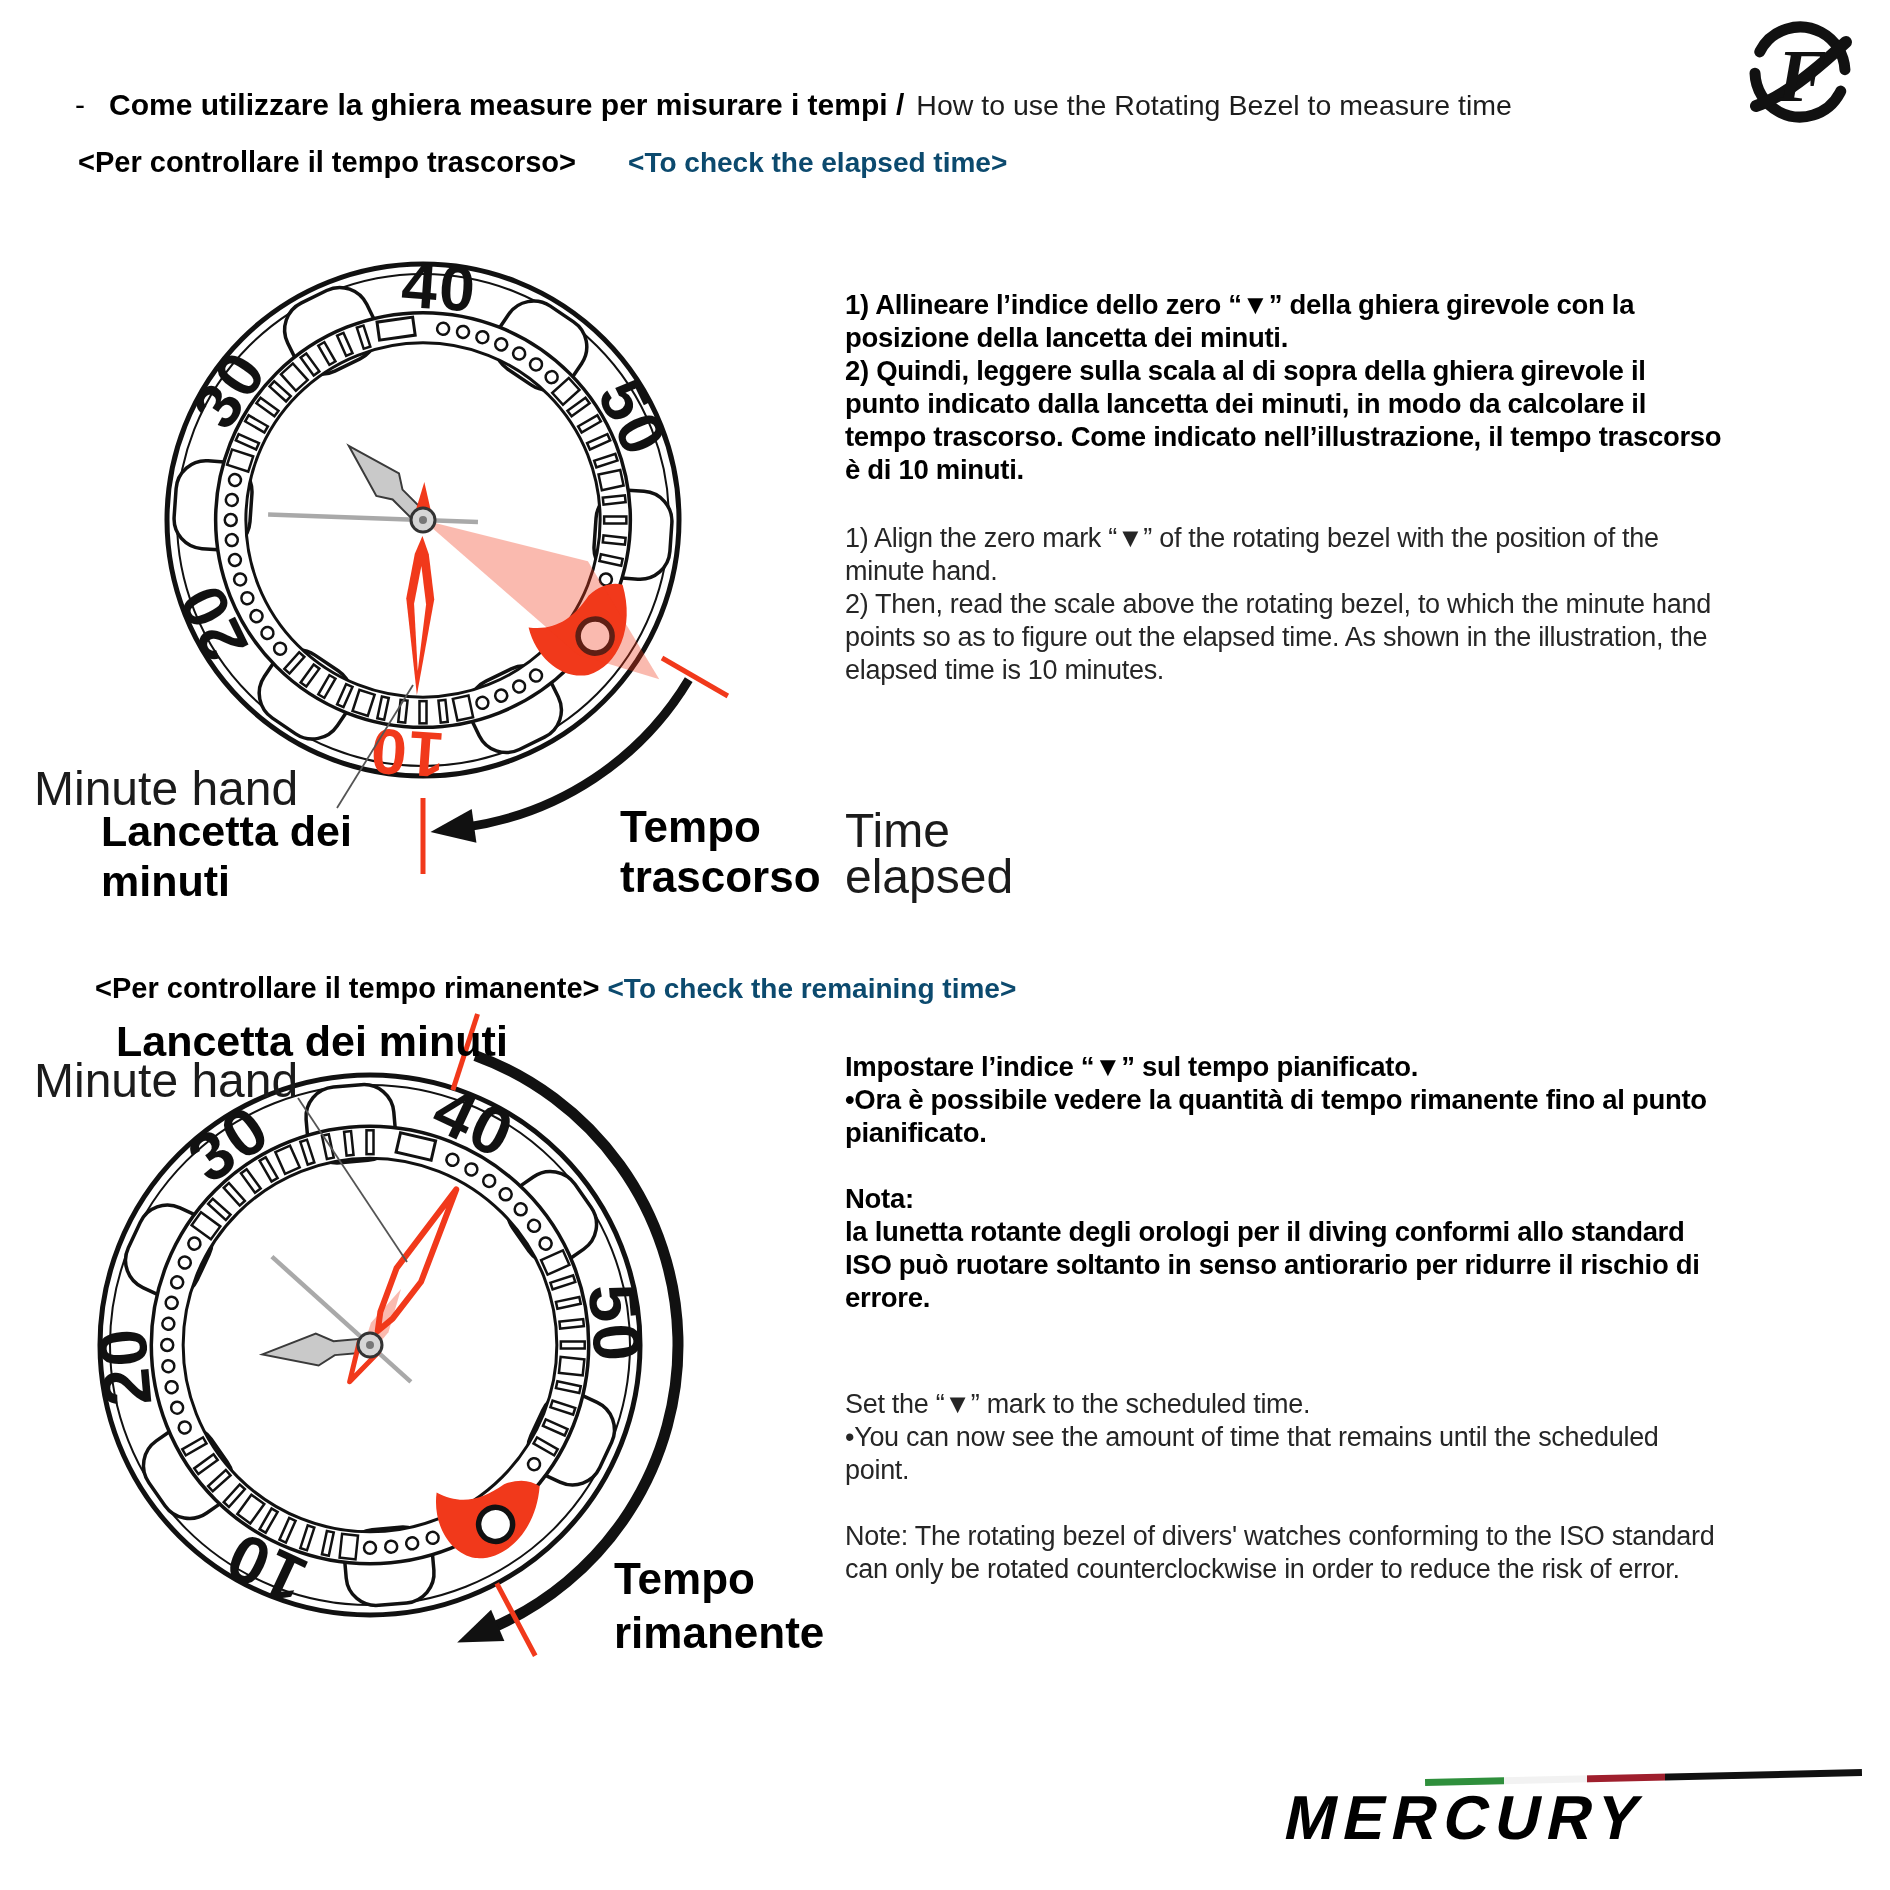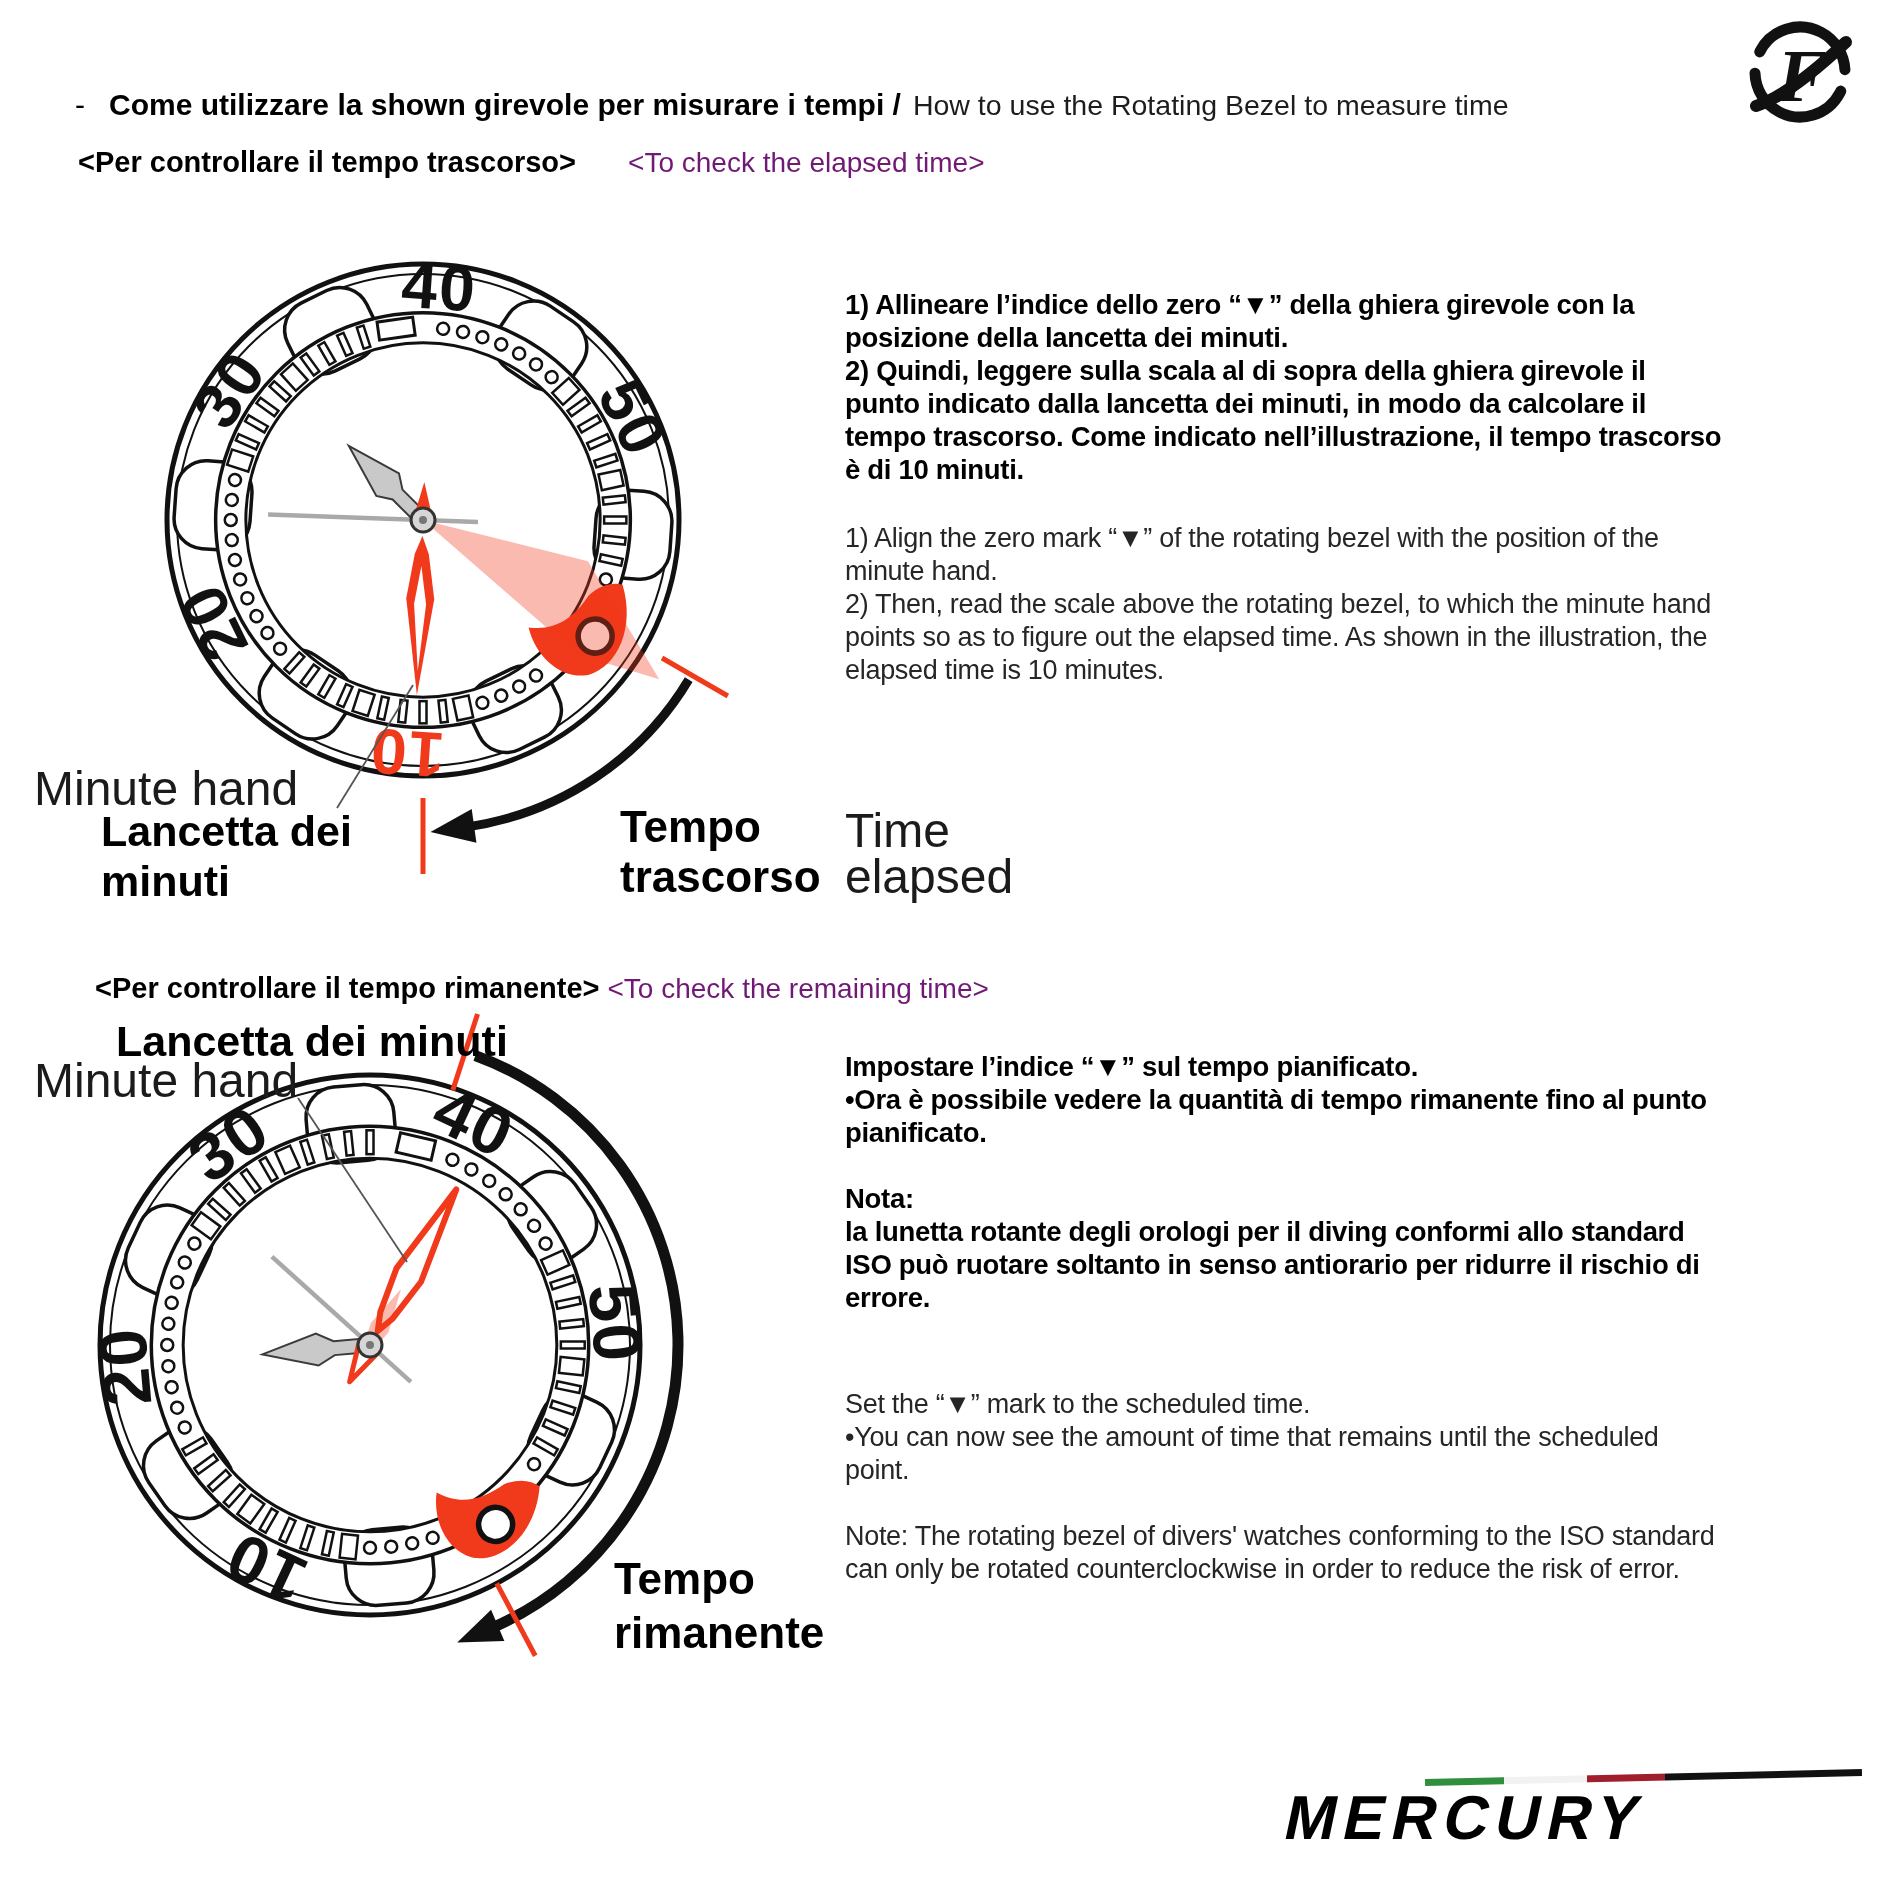--- a/index.html
+++ b/index.html
@@ -5,21 +5,21 @@
   html,body{margin:0;padding:0;background:#fff;}
   #canvas{position:relative;width:1890px;height:1890px;background:#fff;overflow:hidden;
           font-family:"Liberation Sans",sans-serif;color:#000;}
   #diagram{position:absolute;left:0;top:0;z-index:1;}
   .abs{position:absolute;z-index:2;white-space:pre-line;}
   .b{font-weight:bold;}
   .hdr{left:75px;top:88px;font-size:30px;white-space:nowrap;}
   .hdr .dash{display:inline-block;width:34px;}
   .hdr .en{font-weight:normal;font-size:28.5px;color:#1d1d1d;margin-left:12px;margin-top:40px;}
   .sec{white-space:nowrap;font-size:29px;}
-  .sec .en{font-weight:normal;font-size:28px;color:#701a75;}
+  .sec .en{font-weight:bold;font-size:28px;color:#0c4a6e;}
   .para{width:1060px;font-size:27.5px;line-height:33px;letter-spacing:-0.3px;}
   .para.en{font-weight:normal;font-size:27px;color:#262626;}
   .lbl-en{font-weight:normal;font-size:48px;color:#1b1b1b;line-height:46px;}
   .lbl-it{font-weight:bold;font-size:43px;line-height:50px;}
   .wordmark{left:1286px;top:1782px;z-index:2;font-size:62px;font-weight:bold;
             transform:skewX(-12deg);letter-spacing:7px;white-space:nowrap;}
   .flagbar{position:absolute;left:1425px;top:1774px;width:437px;height:7px;z-index:2;
            transform:rotate(-1.3deg);}
 </style>
 </head>
@@ -472,21 +472,21 @@
         <line x1="298" y1="1098" x2="407" y2="1262" stroke="#555" stroke-width="1.8"></line>
       </g>
       <g transform="translate(1800 72)">
         <circle cx="0" cy="0" r="45" fill="none" stroke="#111" stroke-width="11" stroke-dasharray="118 22" stroke-linecap="round" transform="rotate(28)"></circle>
         <path d="M -44 34 C -18 26 16 -2 46 -30" fill="none" stroke="#111" stroke-width="12" stroke-linecap="round"></path>
         <text x="2" y="4" text-anchor="middle" dominant-baseline="central" fill="#111" font-family="&quot;Liberation Serif&quot;,serif" font-style="italic" font-weight="bold" font-size="74">F</text>
       </g>
     </svg>
 
   <div class="abs hdr">
-    <span class="dash">-</span><span class="b">Come utilizzare la shown girevole per misurare i tempi /</span><span class="en">How to use the Rotating Bezel to measure time</span>
+    <span class="dash">-</span><span class="b">Come utilizzare la ghiera measure per misurare i tempi /</span><span class="en">How to use the Rotating Bezel to measure time</span>
   </div>
 
   <div class="abs sec" style="left:78px;top:146px;">
     <span class="b">&lt;Per controllare il tempo trascorso&gt;</span>
     <span class="en" style="margin-left:44px;">&lt;To check the elapsed time&gt;</span>
   </div>
 
   <div class="abs para b" style="left:845px;top:288px;">1) Allineare l’indice dello zero “▼” della ghiera girevole con la
 posizione della lancetta dei minuti.
 2) Quindi, leggere sulla scala al di sopra della ghiera girevole il

